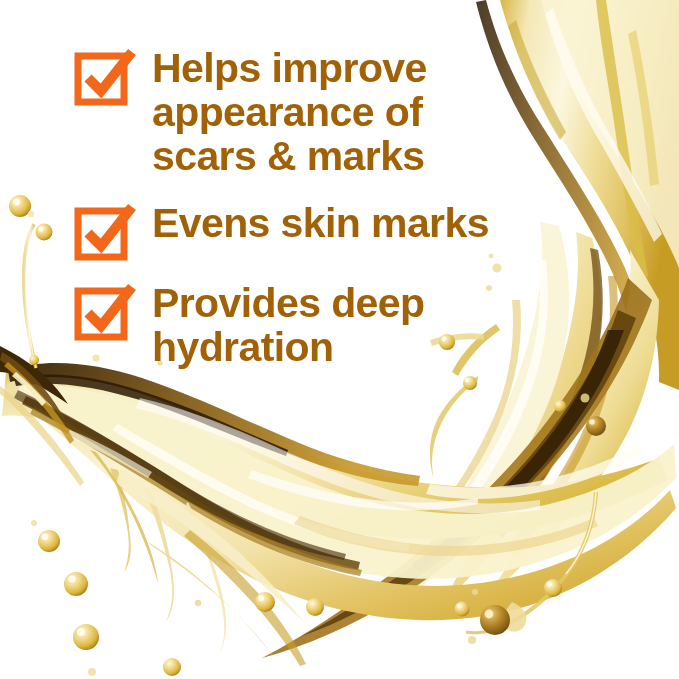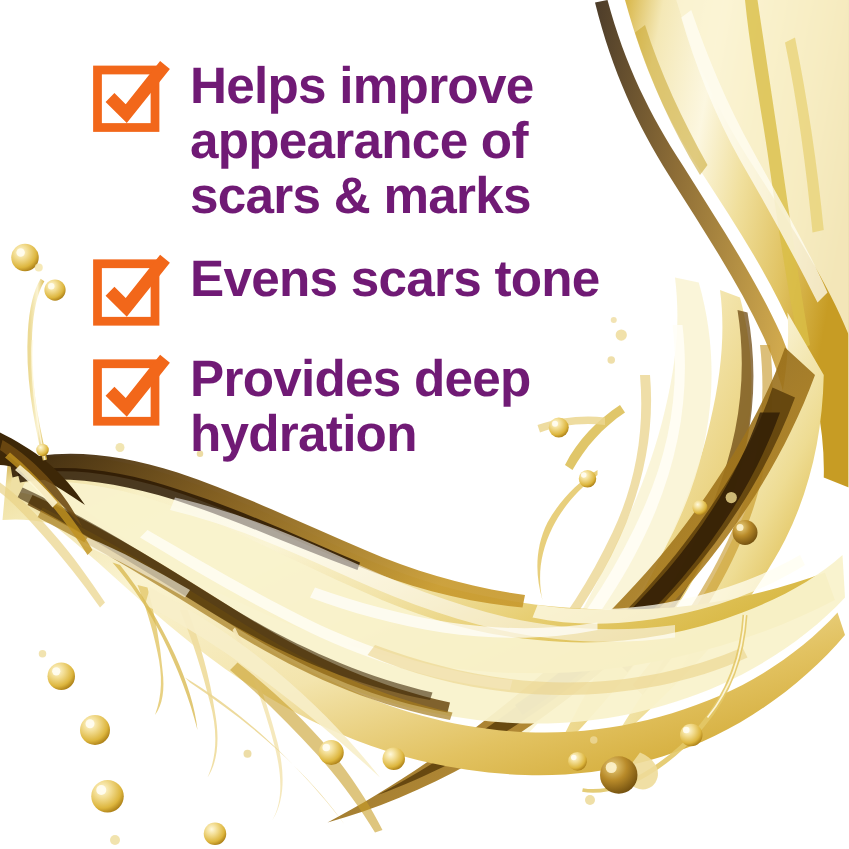--- a/index.html
+++ b/index.html
@@ -39,21 +39,21 @@
   .benefit-row.r2 { left: 74px; top: 281px; justify-content: flex-end; }
 
   .check-icon {
     width: 62px;
     height: 60px;
     flex: 0 0 62px;
     margin-top: 2px;
   }
   .benefit-text {
     margin-left: 16px;
-    color: #701a75;
+    color: #a16207;
     font-family: "Liberation Sans", sans-serif;
     font-weight: bold;
     font-size: 41px;
     line-height: 44px;
     letter-spacing: -0.6px;
     white-space: pre-line;
     text-rendering: optimizeLegibility;
     -webkit-font-smoothing: antialiased;
   }
 </style>
@@ -377,21 +377,21 @@
       <div class="benefit-text">Helps improve
 appearance of
 scars &amp; marks</div>
     </div>
 
     <div class="benefit-row r1">
       <svg class="check-icon" viewBox="0 0 62 60" xmlns="http://www.w3.org/2000/svg">
         <rect x="4" y="8" width="46" height="46" fill="none" stroke="#F2671A" stroke-width="7"></rect>
         <path d="M14,30 L27,43 L58,4" fill="none" stroke="#F2671A" stroke-width="10" stroke-linecap="butt" stroke-linejoin="miter"></path>
       </svg>
-      <div class="benefit-text">Evens scars tone</div>
+      <div class="benefit-text">Evens skin marks</div>
     </div>
 
     <div class="benefit-row r2">
       <svg class="check-icon" viewBox="0 0 62 60" xmlns="http://www.w3.org/2000/svg">
         <rect x="4" y="8" width="46" height="46" fill="none" stroke="#F2671A" stroke-width="7"></rect>
         <path d="M14,30 L27,43 L58,4" fill="none" stroke="#F2671A" stroke-width="10" stroke-linecap="butt" stroke-linejoin="miter"></path>
       </svg>
       <div class="benefit-text">Provides deep
 hydration</div>
     </div>

